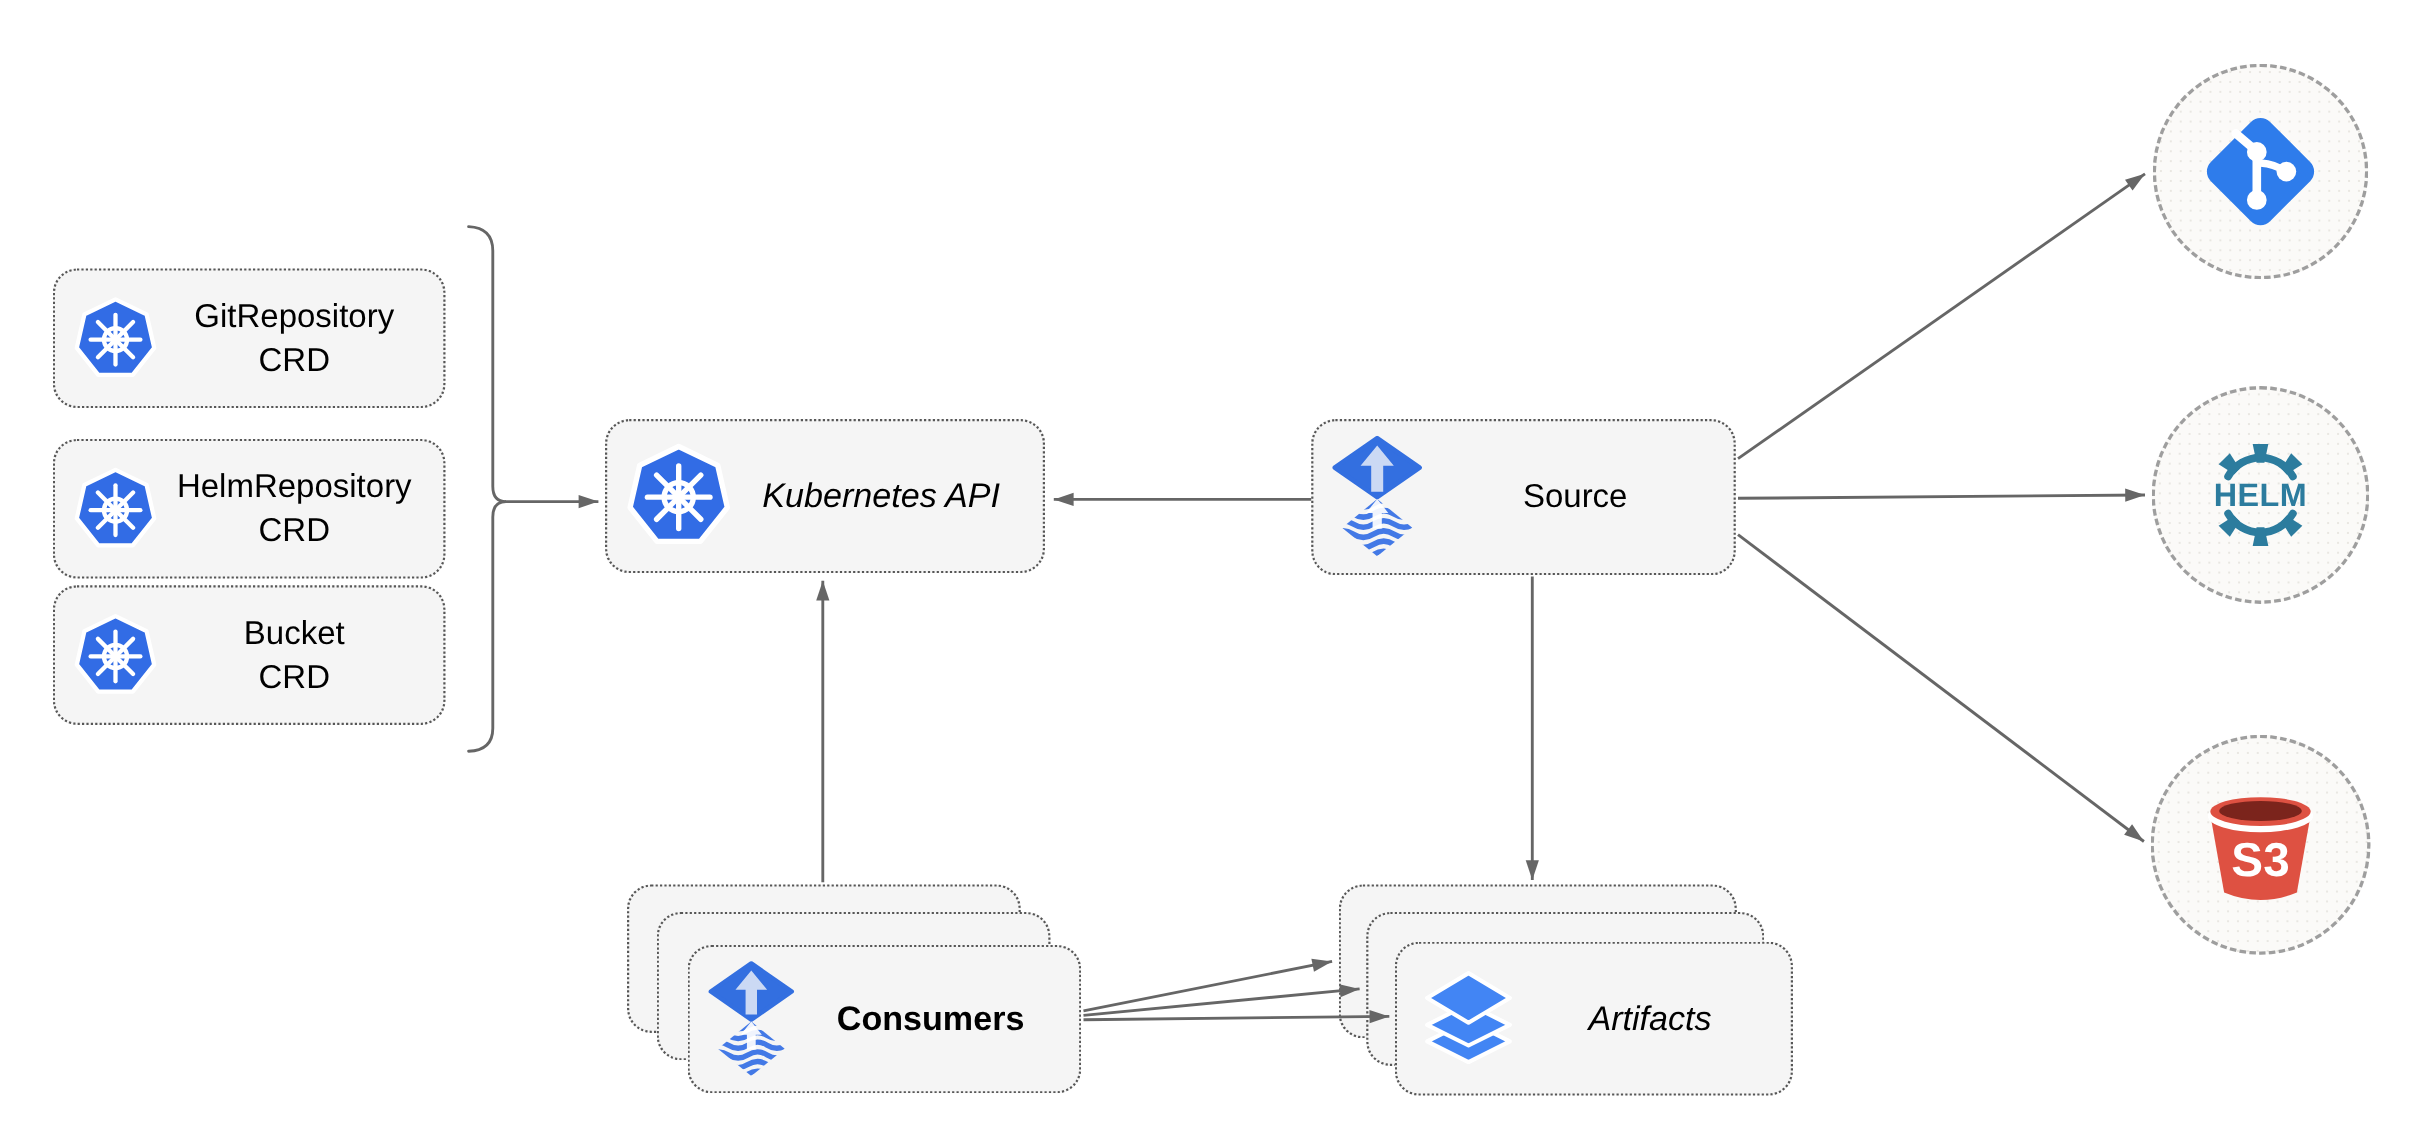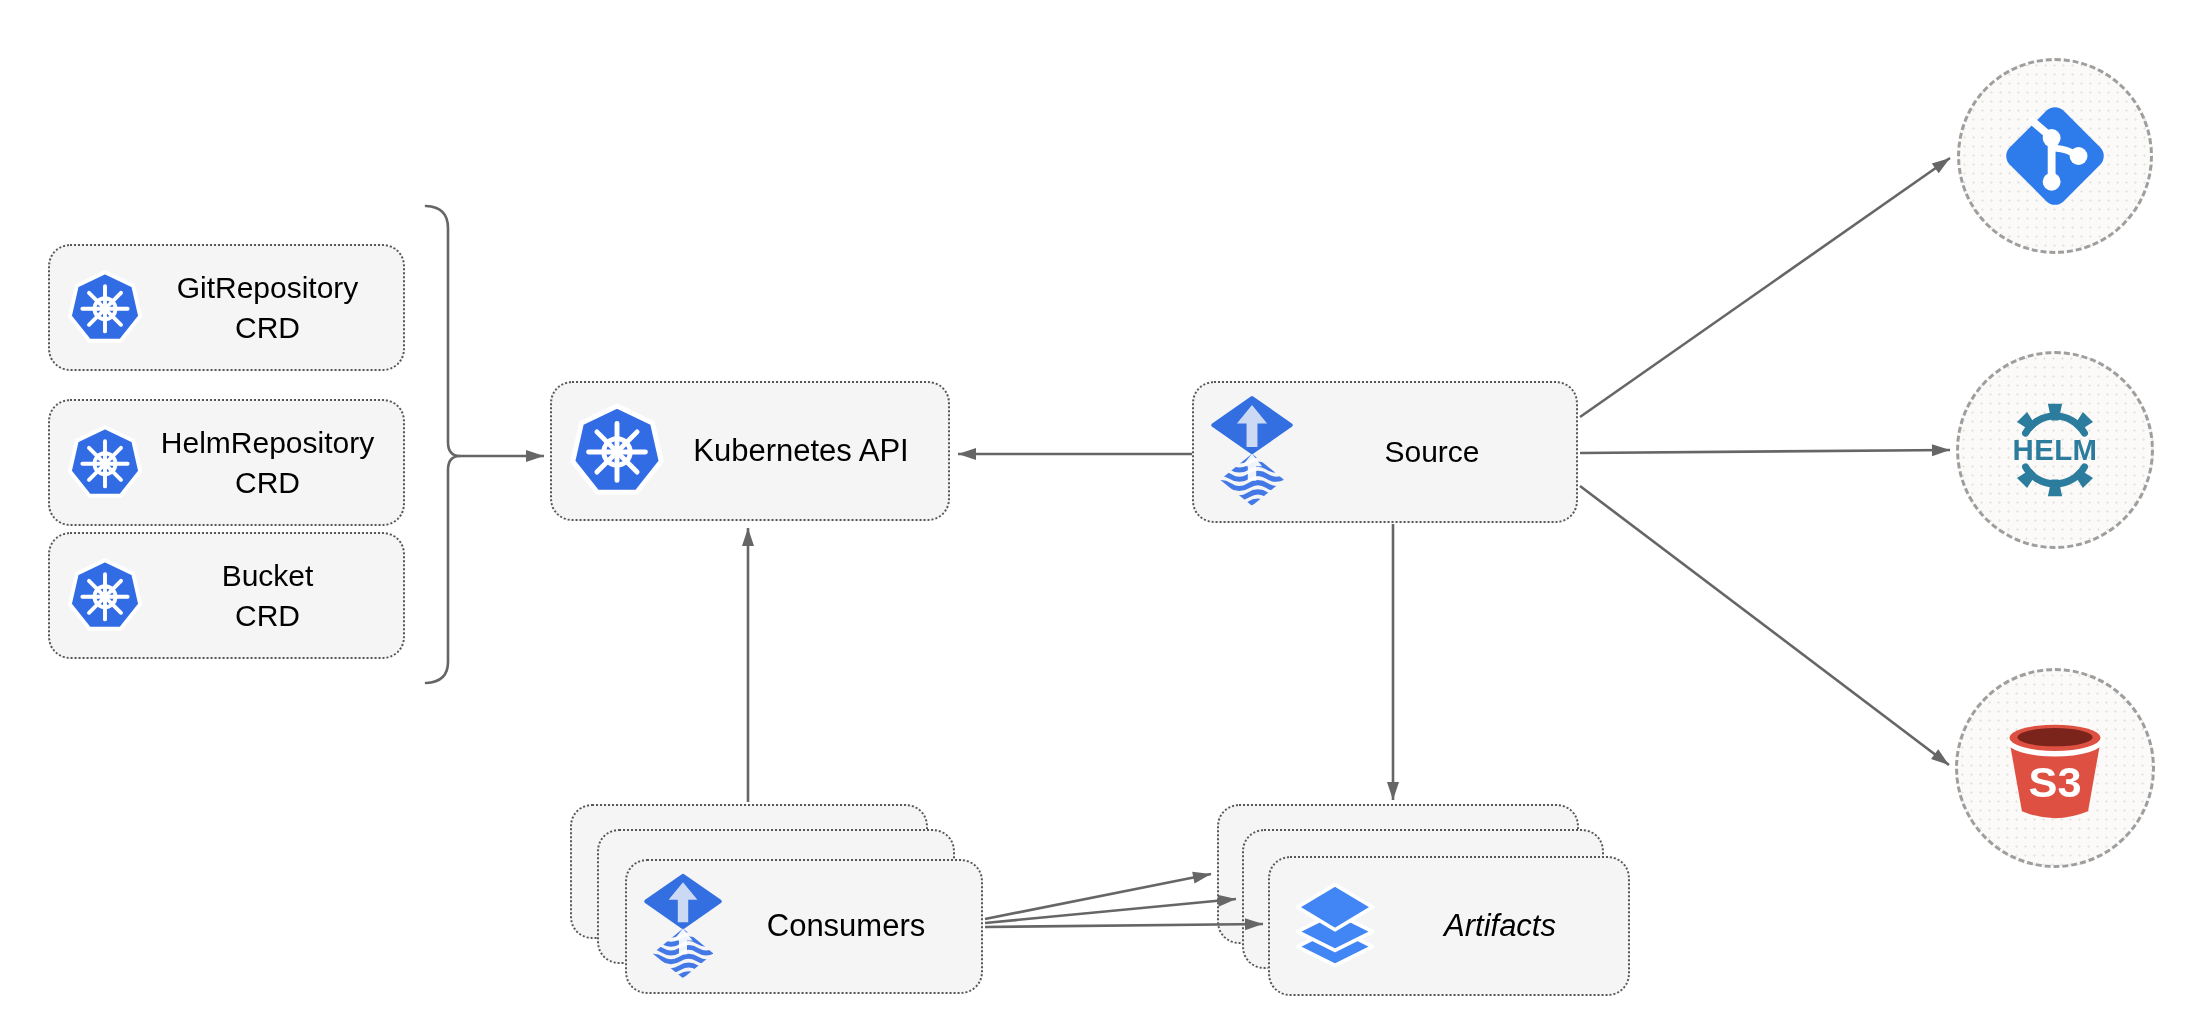--- a/index.html
+++ b/index.html
@@ -139,21 +139,21 @@
   <div class="node pad-left" style="left:48px;top:516px;width:357px;height:127px;">
     <svg class="icon" width="78" height="78">
         <use href="#sym-k8s"></use>
       </svg>
     <div class="label">
       <div>Bucket</div>
       <div>CRD</div>
     </div>
   </div>
 
-  <div class="node pad-left" style="left:550px;top:365px;width:400px;height:140px;">
+  <div class="node pad-left" style="left:550px;top:365px;width:400px;height:140px;font-style:italic;">
     <svg class="icon" width="98" height="98">
         <use href="#sym-k8s"></use>
       </svg>
     <div class="label" style="font-size:31px;">Kubernetes API</div>
   </div>
 
   <div class="node pad-left" style="left:1192px;top:365px;width:386px;height:142px;gap:12px;">
     <svg class="icon" width="84" height="112">
         <use href="#sym-flux"></use>
       </svg>
@@ -161,21 +161,21 @@
       <div>Source</div>
     </div>
   </div>
 
   <div class="stack-card" style="left:570px;top:788px;width:358px;height:135px;"></div>
   <div class="stack-card" style="left:597px;top:813px;width:358px;height:135px;"></div>
   <div class="node pad-left" style="left:625px;top:843px;width:358px;height:135px;">
     <svg class="icon" width="80" height="108">
         <use href="#sym-flux"></use>
       </svg>
-    <div class="label" style="font-size:31px;">Consumers</div>
+    <div class="label" style="font-size:31px;font-weight:bold;">Consumers</div>
   </div>
 
   <div class="stack-card" style="left:1217px;top:788px;width:362px;height:140px;"></div>
   <div class="stack-card" style="left:1242px;top:813px;width:362px;height:140px;"></div>
   <div class="node pad-left" style="left:1268px;top:840px;width:362px;height:140px;font-style:italic;">
     <svg class="icon" width="98" height="94">
         <use href="#sym-layers"></use>
       </svg>
     <div class="label" style="font-size:31px;">Artifacts</div>
   </div>

